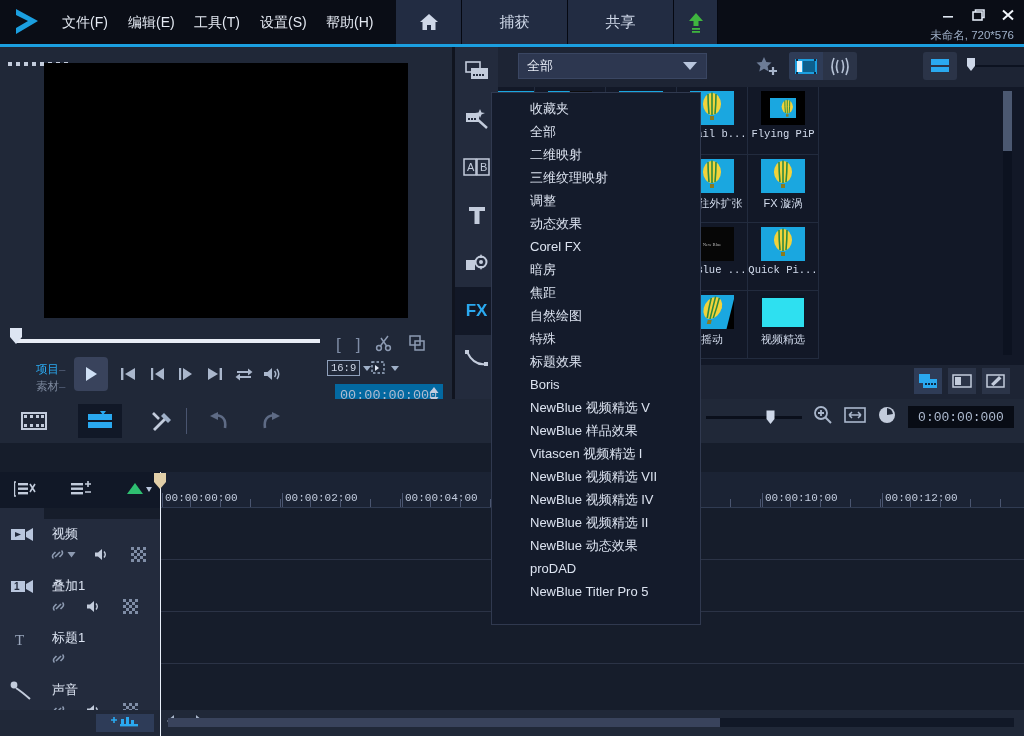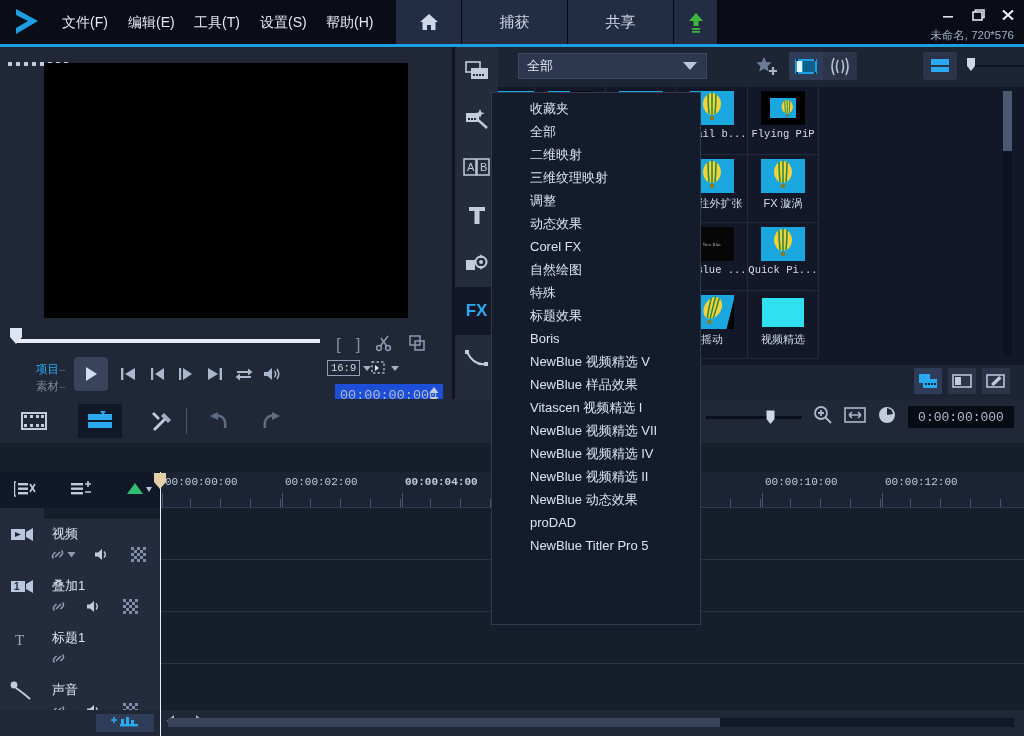--- a/index.html
+++ b/index.html
@@ -47,21 +47,21 @@
   #pm-toggle{ position:absolute; left:36px; top:4px; width:48px; font-size:11.5px; line-height:17px; text-align:left; }
   #pm-toggle .on{ color:#2aa9f0; }
   #pm-toggle .off{ color:#7b879c; }
   #pm-toggle span.dash{ color:#55617a; }
   #play-btn{ position:absolute; left:74px; top:0px; width:34px; height:34px; background:#39435c; border-radius:4px; display:flex;align-items:center;justify-content:center; cursor:default;}
   .tbtn{ position:absolute; top:6px; width:24px; height:22px; display:flex; align-items:center; justify-content:center; cursor:default; }
   #ratio-box{ position:absolute; left:327px; top:3px; display:flex; align-items:center; gap:2px; }
   #ratio-val{ border:1px solid #8fa0bb; font-size:10.5px; padding:1px 3px; color:#cfd8e8; font-family:"Liberation Mono", monospace; }
   #crop-box{ position:absolute; left:370px; top:3px; display:flex; align-items:center; gap:2px; }
   #timecode-prev{
-    position:absolute; left:335px; top:27px; width:108px; height:22px; background:#1d4ed8;
+    position:absolute; left:335px; top:27px; width:108px; height:22px; background:#0369a1;
     color:#aebbd0; font-family:"Liberation Mono", monospace; font-size:13.5px;
     display:flex; align-items:center; padding-left:5px; letter-spacing:0px;
   }
   #tc-spin{ position:absolute; right:3px; top:2px; }
 
   
   #fx-panel{ position:absolute; left:455px; top:47px; width:569px; height:352px; background:#1b2230; }
   #fx-rail{ position:absolute; left:0; top:0; width:43px; height:352px; background:#232b3d; }
   .rail-btn{ width:43px; height:48px; display:flex; align-items:center; justify-content:center; cursor:default; }
   .rail-btn.active{ background:#121827; }
@@ -124,21 +124,21 @@
     display:flex; align-items:center; justify-content:center;
   }
 
   
   #timeline{ position:absolute; left:0; top:443px; width:1024px; height:293px; background:#161d2b; }
   #tl-head-bar{ position:absolute; left:0; top:29px; width:160px; height:36px; background:#111827; }
   #tl-head-icons{ position:absolute; left:14px; top:8px; display:flex; align-items:center; gap:34px; }
   #ruler{ position:absolute; left:160px; top:29px; width:864px; height:36px; background:#1b2334; border-bottom:1px solid #303b52; }
   .rtick{ position:absolute; bottom:0; width:1px; height:8px; background:#4a5570; }
   .rtick.major{ height:14px; }
-  .rlbl{ position:absolute; top:4px; font-size:11px; color:#c3cddf; font-family:"Liberation Mono", monospace; }
+  .rlbl{ position:absolute; top:20px; font-size:11px; color:#c3cddf; font-family:"Liberation Mono", monospace; }
   #playhead{ position:absolute; left:160px; top:29px; width:1px; height:264px; background:#e9f0fb; z-index:20; }
   #playhead-grip{ position:absolute; left:-7px; top:0; width:14px; height:18px; }
   #tracks{ position:absolute; left:0; top:65px; width:1024px; height:206px; overflow:hidden; }
   .track{ position:relative; height:52px; border-bottom:1px solid #2b3346; display:flex; }
   .tk-icon{ width:44px; height:52px; background:#232b3d; display:flex; align-items:center; justify-content:center; }
   .tk-body{ width:116px; height:52px; background:#232b3d; position:relative;margin-top:11px; }
   .tk-name{ position:absolute; left:8px; top:6px; font-size:13px; color:#dbe3f1; }
   .tk-btns{ position:absolute; left:4px; top:26px; display:flex; gap:16px; align-items:center; }
   .tk-btn{ width:20px;height:18px; display:flex;align-items:center;justify-content:center; cursor:default; }
   .tk-lane{ flex:1; background:#161d2b; border-left:1px solid #2b3346; }
@@ -677,20 +677,22 @@
 </div>
 
 <div id="dropdown">
     <div class="dd-item">收藏夹</div>
     <div class="dd-item">全部</div>
     <div class="dd-item">二维映射</div>
     <div class="dd-item">三维纹理映射</div>
     <div class="dd-item">调整</div>
     <div class="dd-item">动态效果</div>
     <div class="dd-item">Corel FX</div>
+    <div class="dd-item">暗房</div>
+    <div class="dd-item">焦距</div>
     <div class="dd-item">自然绘图</div>
     <div class="dd-item">特殊</div>
     <div class="dd-item">标题效果</div>
     <div class="dd-item">Boris</div>
     <div class="dd-item">NewBlue 视频精选 V</div>
     <div class="dd-item">NewBlue 样品效果</div>
     <div class="dd-item">Vitascen 视频精选 I</div>
     <div class="dd-item">NewBlue 视频精选 VII</div>
     <div class="dd-item">NewBlue 视频精选 IV</div>
     <div class="dd-item">NewBlue 视频精选 II</div>
@@ -809,21 +811,21 @@
         </svg>
       </span>
     </div>
   </div>
 
   <div id="ruler">
       <div class="rlbl" style="left: 5px;">00:00:00:00</div>
       <div class="rtick major" style="left: 2px;"></div>
       <div class="rlbl" style="left: 125px;">00:00:02:00</div>
       <div class="rtick major" style="left: 122px;"></div>
-      <div class="rlbl" style="left: 245px; font-weight: bold;">00:00:04:00</div>
+      <div class="rlbl" style="left: 245px;">00:00:04:00</div>
       <div class="rtick major" style="left: 242px;"></div>
       <div class="rlbl" style="left: 605px;">00:00:10:00</div>
       <div class="rtick major" style="left: 602px;"></div>
       <div class="rlbl" style="left: 725px; text-align: right;">00:00:12:00</div>
       <div class="rtick major" style="left: 722px;"></div>
       <div class="rtick" style="left: 0px;"></div>
       <div class="rtick" style="left: 30px;"></div>
       <div class="rtick" style="left: 60px;"></div>
       <div class="rtick" style="left: 90px;"></div>
       <div class="rtick" style="left: 120px;"></div>

